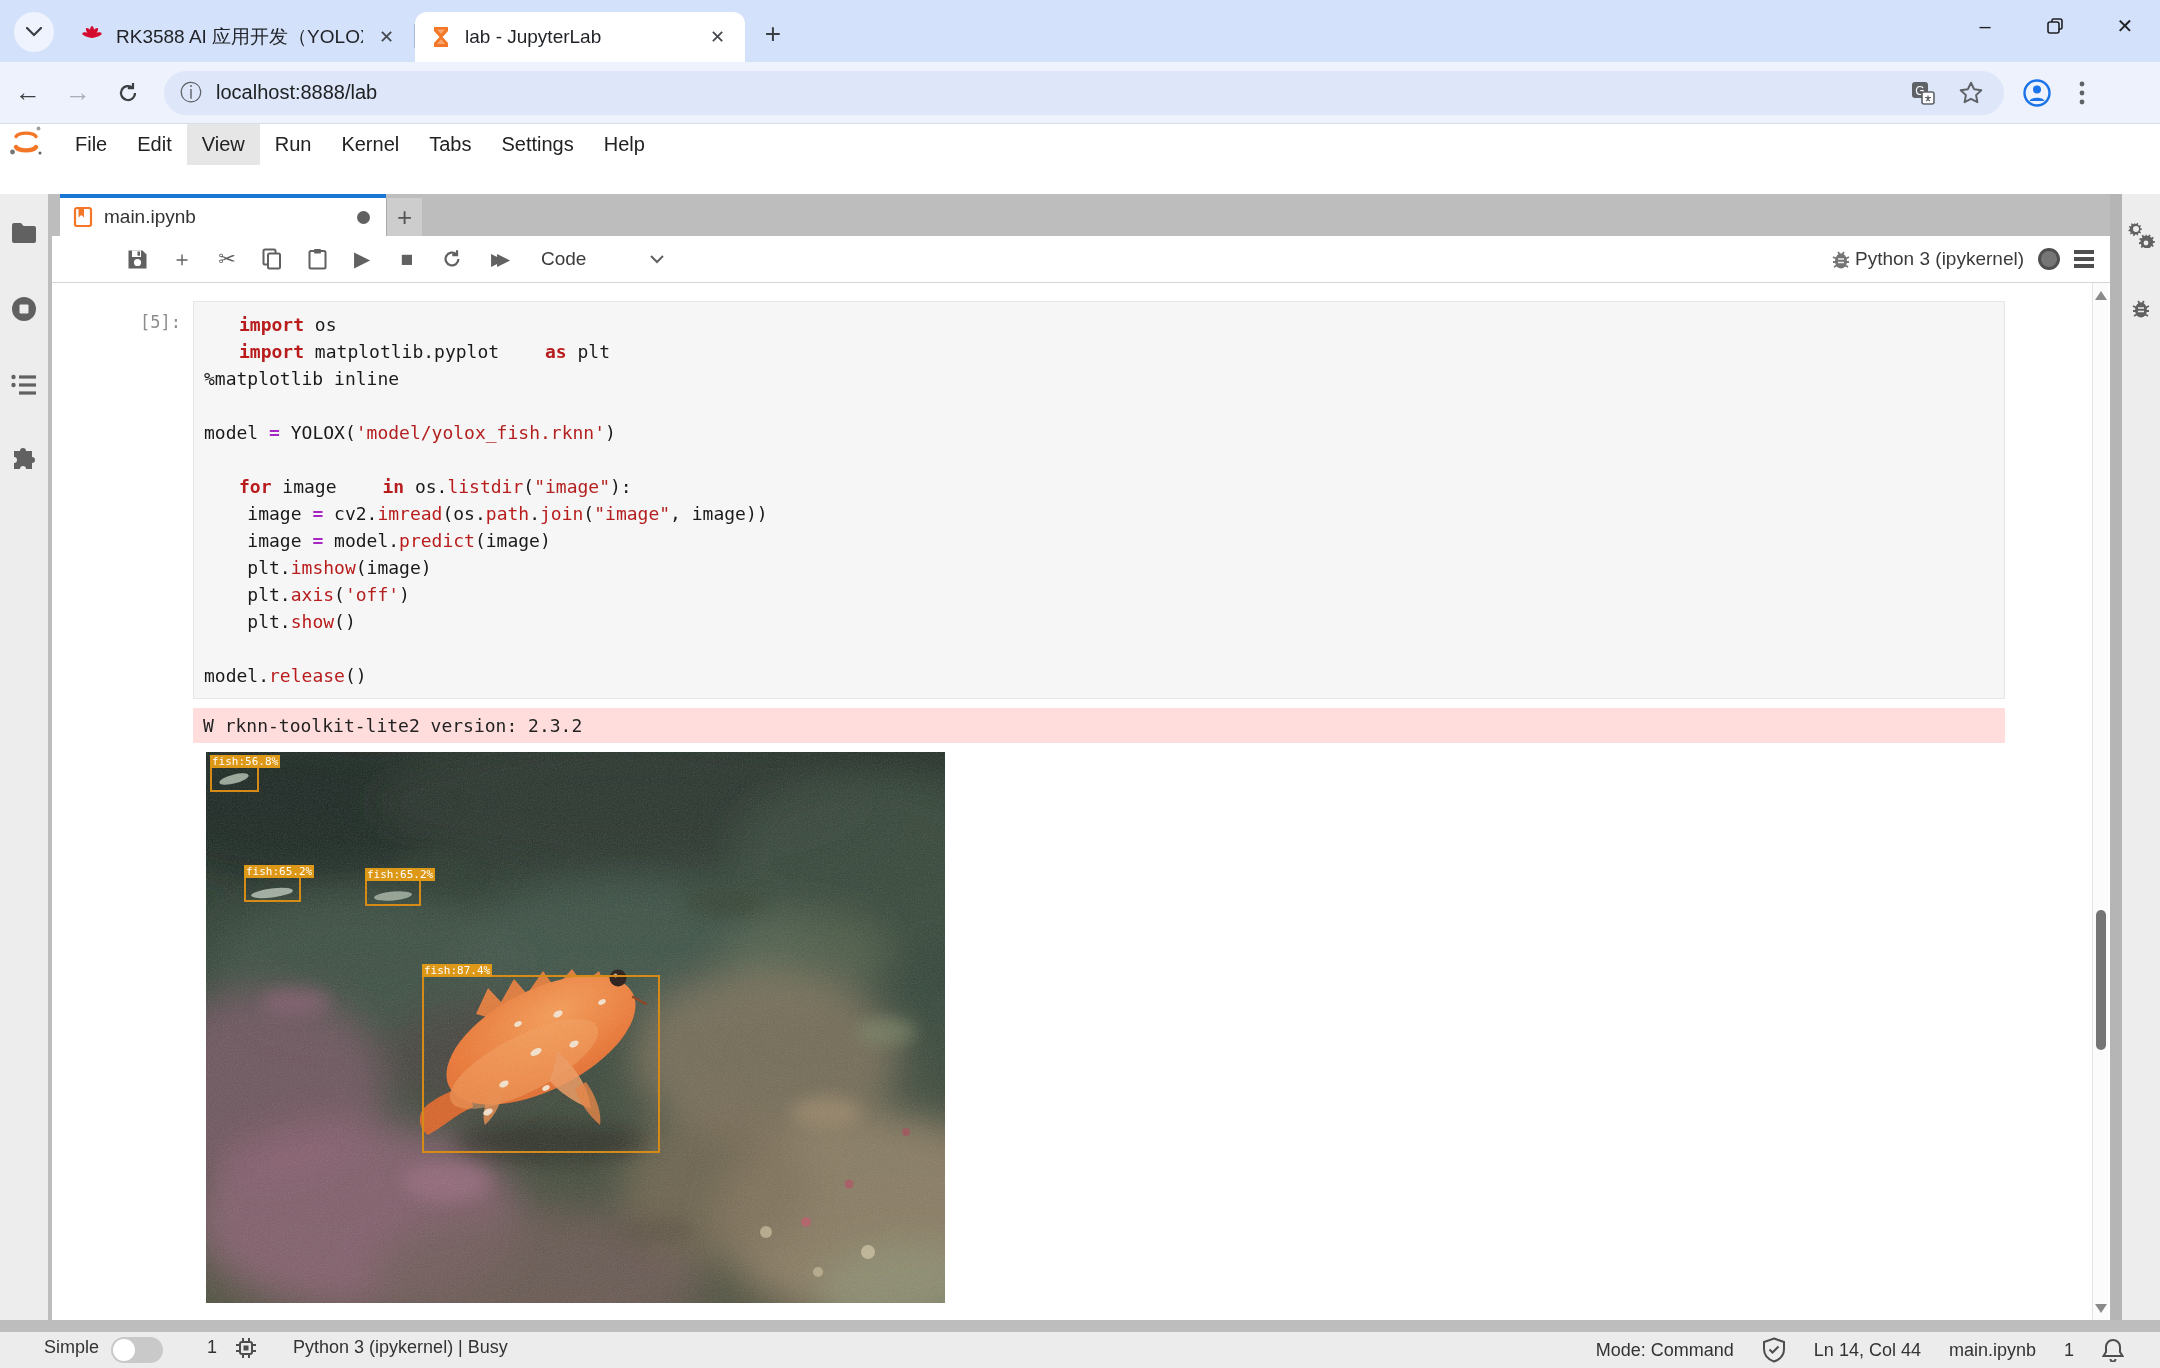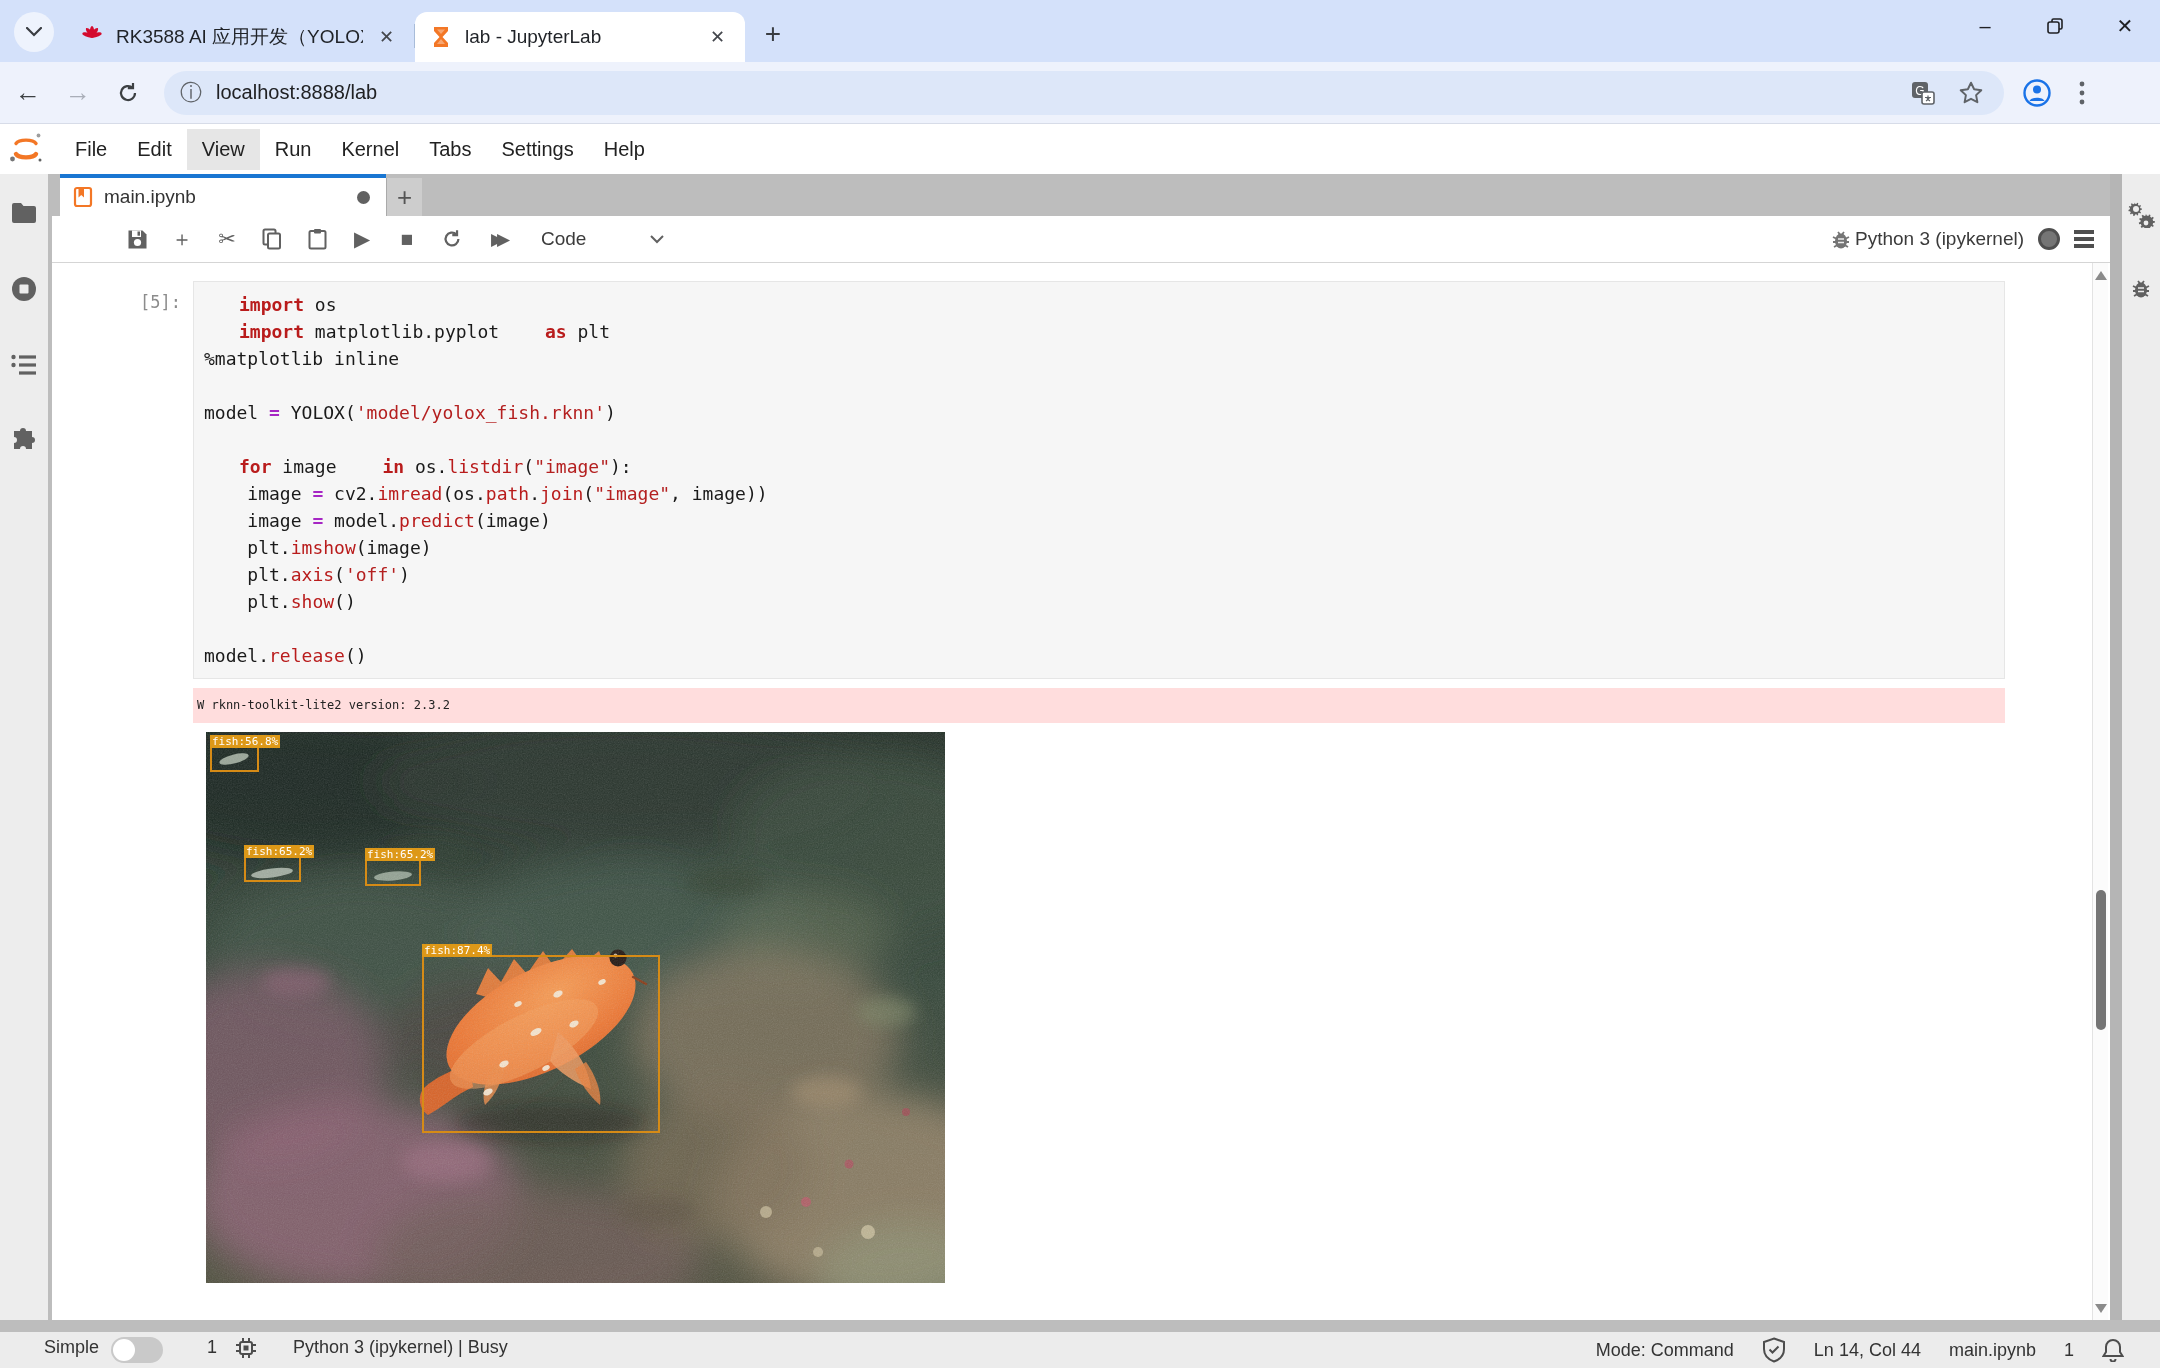--- a/index.html
+++ b/index.html
@@ -30,21 +30,21 @@
   .navic.dim { color:#a9aeb8; }
   .urlpill { height:44px; background:#dde7f9; border-radius:22px; flex:1; margin:0 10px 0 14px;
     display:flex; align-items:center; padding:0 16px; max-width:1840px; }
   .urlpill .info { font-size:22px; color:#5f6368; margin-right:14px; }
   .urlpill .url { font-size:20px; color:#202124; flex:1; }
   .pillicons { display:flex; align-items:center; gap:22px; margin-right:4px; }
   .addr-right { display:flex; align-items:center; gap:26px; margin:0 22px 0 8px; }
 
   
   .jlab { flex:1; display:flex; flex-direction:column; background:#fff; }
-  .menubar { height:50px; display:flex; align-items:center; background:#fff; }
+  .menubar { height:70px; display:flex; align-items:flex-start; background:#fff; }
   .jlogo { width:36px; height:36px; margin:0 16px 0 8px; }
   .menu-item { font-size:20px; color:#222; padding:9px 15px; cursor:default; }
   .menu-item.active { background:#e6e6e6; }
 
   .mainrow { flex:1; display:flex; min-height:0; }
   .actbar { width:48px; background:#ededed; display:flex; flex-direction:column; align-items:center;
     padding-top:28px; gap:52px; }
   .actbar svg { display:block; }
   .lsplit { width:4px; background:#bdbdbd; }
   .dock { flex:1; display:flex; flex-direction:column; min-width:0; }
@@ -75,22 +75,22 @@
   .prompt { width:64px; text-align:right; font-family:"DejaVu Sans Mono", monospace; font-size:17px;
     color:#8c8c8c; padding-top:11px; flex:0 0 auto; }
   .editor { flex:1; margin:0 105px 0 12px; background:#f6f6f6; border:1px solid #e6e6e6;
     padding:9px 10px; font-family:"DejaVu Sans Mono", monospace; font-size:18px; }
   .code-line { height:27px; line-height:27px; white-space:pre; color:#1a1a1a; }
   .tok-kw { color:#b91c1c; font-weight:bold;margin-left:35px; }
   .tok-op { color:#a626c4; font-weight:bold; }
   .tok-str { color:#b42020; }
   .tok-fn { color:#b91c1c; }
 
-  .warn { margin:9px 105px 0 76px; background:#ffdddd; padding:4px 4px;
-    font-family:"DejaVu Sans Mono", monospace; font-size:12px; line-height:27px; color:#222; }
+  .warn { margin:9px 105px 0 76px; background:#ffdddd; padding:4px 10px;
+    font-family:"DejaVu Sans Mono", monospace; font-size:18px; line-height:27px; color:#222; }
 
   .photo { position:relative; width:739px; height:551px; margin:9px 0 0 89px; overflow:hidden; background:#2c3a30;text-decoration:underline; }
   .photo svg { position:absolute; left:0; top:0; }
   .overlays { position:absolute; left:0; top:0; width:100%; height:100%; }
   .det-box { position:absolute; border:2px solid #d68b16; }
   .det-label { position:absolute; bottom:100%; left:-2px; background:#dd9818; color:#fff;
     font-family:"DejaVu Sans Mono", monospace; font-size:11px; line-height:13px; padding:0 2px; white-space:nowrap; }
 
   .vscroll { position:absolute; top:0; right:2px; width:16px; bottom:0; background:#fbfbfb; border-left:1px solid #e3e3e3; }
   .varrow { position:absolute; left:1px; width:14px; height:16px; display:flex; align-items:center; justify-content:center; }

